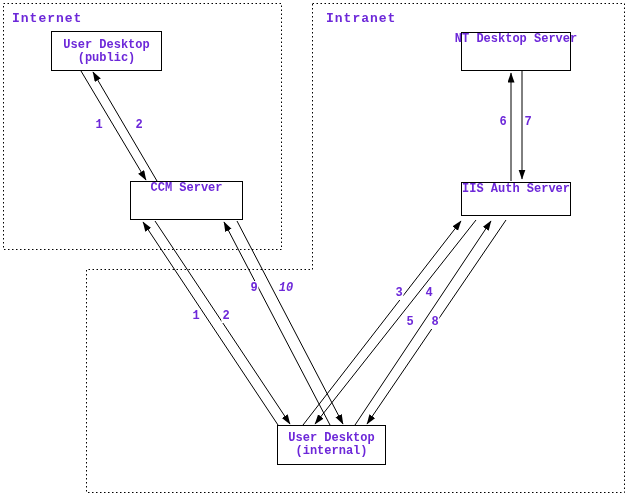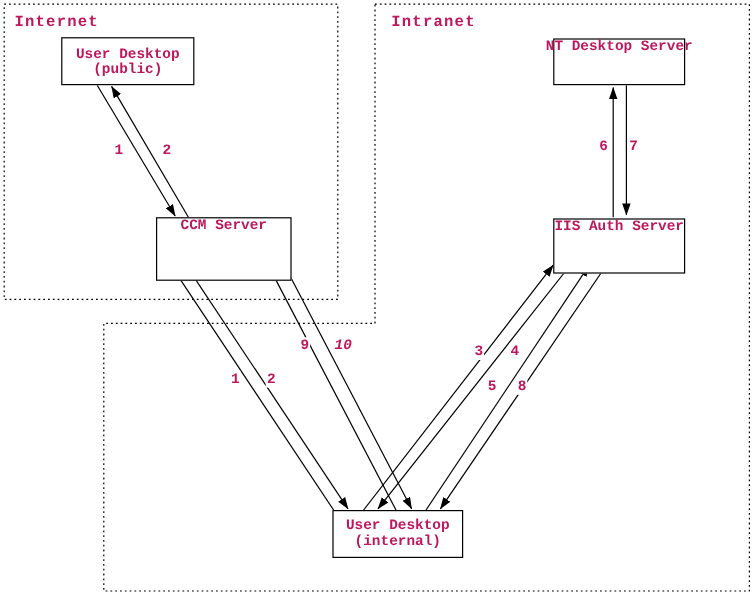--- a/index.html
+++ b/index.html
@@ -2,21 +2,21 @@
 <html><head>
 <meta charset="utf-8">
 <style>
   html, body { margin: 0; padding: 0; background: #ffffff; }
   .stage {
     position: relative;
     width: 627px;
     height: 497px;
     background: #ffffff;
     font-family: "Liberation Mono", "DejaVu Sans Mono", monospace;
-    color: #be185d;
+    color: #6d28d9;
     overflow: hidden;
   }
   .stage svg { position: absolute; left: 0; top: 0; }
   .region-label {
     position: absolute;
     font-size: 13px;
     font-weight: bold;
     letter-spacing: 1px;
     white-space: nowrap;
   }
@@ -86,29 +86,29 @@
   </svg>
 
   <div class="region-label" style="left:12px; top:11px;">Internet</div>
   <div class="region-label" style="left:326px; top:11px;">Intranet</div>
 
   <div class="node" style="left:51px; top:31px; width:111px; height:40px; padding-top:7px;">
     <div class="node-label">User Desktop</div>
     <div class="node-sublabel">(public)</div>
   </div>
 
-  <div class="node" style="left:130px; top:181px; width:113px; height:53px;">
+  <div class="node" style="left:130px; top:181px; width:113px; height:39px;">
     <div class="node-label">CCM Server</div>
   </div>
 
   <div class="node" style="left:461px; top:32px; width:110px; height:39px;">
     <div class="node-label">NT Desktop Server</div>
   </div>
 
-  <div class="node" style="left:461px; top:182px; width:110px; height:46px;">
+  <div class="node" style="left:461px; top:182px; width:110px; height:34px;">
     <div class="node-label">IIS Auth Server</div>
   </div>
 
   <div class="node" style="left:277px; top:425px; width:109px; height:40px; padding-top:6px;">
     <div class="node-label">User Desktop</div>
     <div class="node-sublabel">(internal)</div>
   </div>
 
   <div class="edge-label" style="left:99px;  top:125px;">1</div>
   <div class="edge-label" style="left:139px; top:125px;">2</div>

